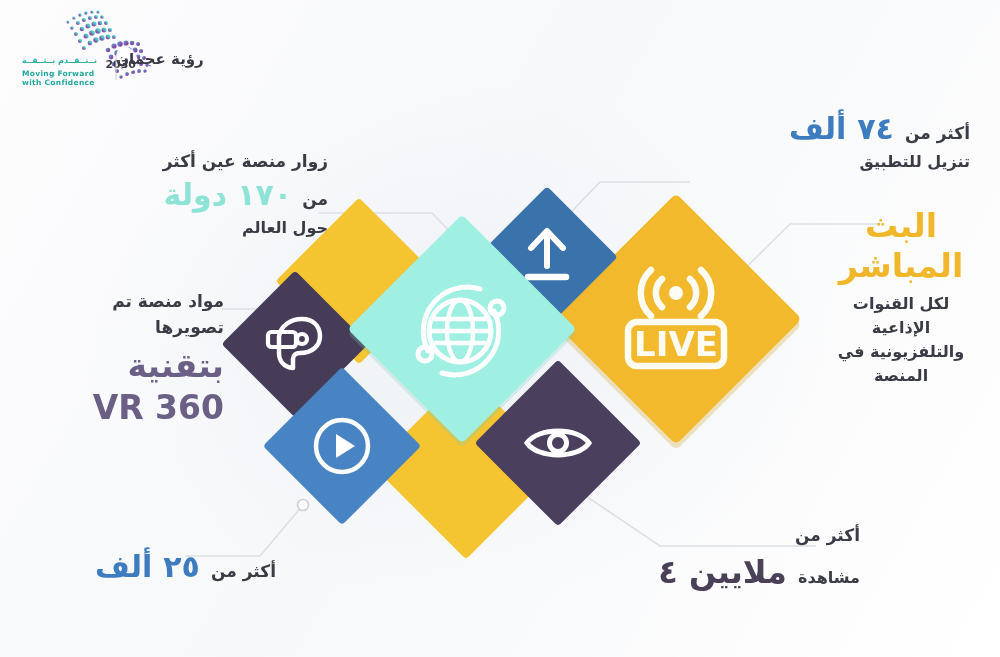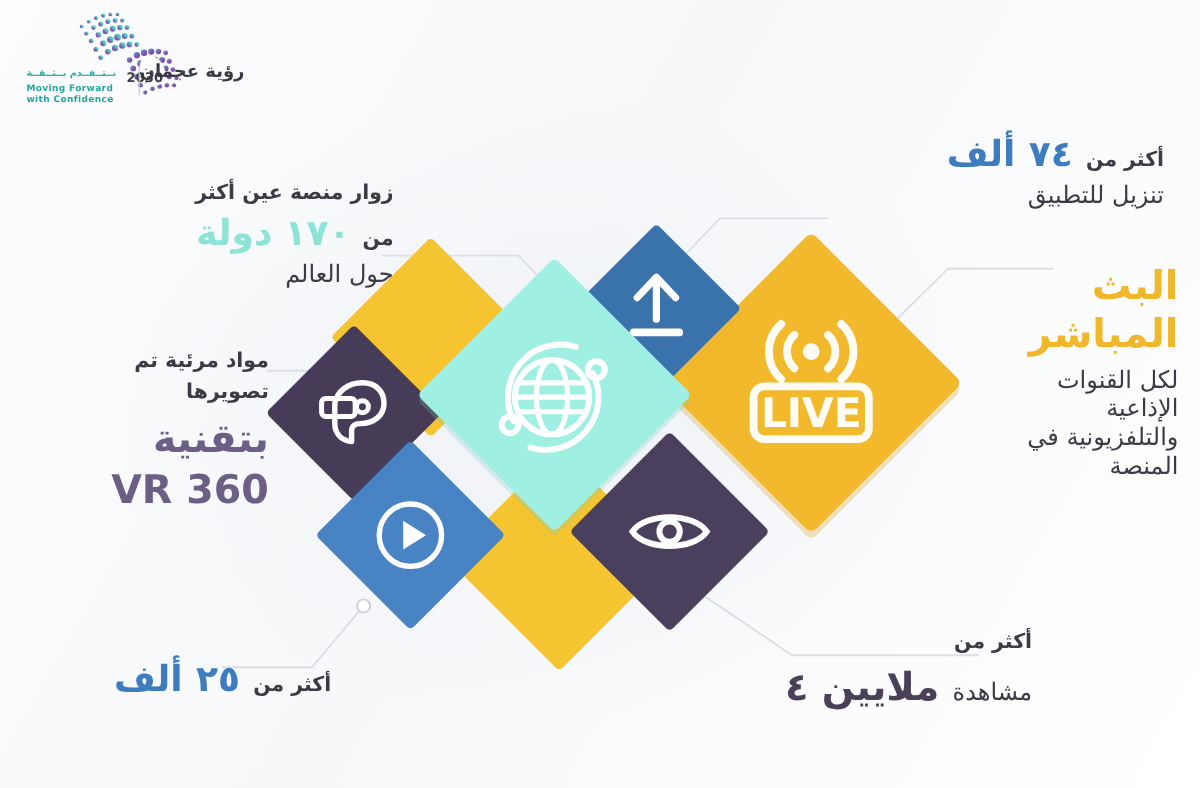--- a/index.html
+++ b/index.html
@@ -39,21 +39,21 @@
   .dia .ico{transform:rotate(-45deg);display:block;}
 
   
   .conn{position:absolute;left:0;top:0;width:1000px;height:657px;pointer-events:none;}
 
   
   .tblock{position:absolute;direction:rtl;}
   .ar{font-family:"DejaVu Sans","Liberation Sans",sans-serif;}
   .line{display:block;white-space:nowrap;}
   .sm{font-size:17px;color:#3b3b46;line-height:26px;font-weight:600;}
-  .sm2{font-size:20px;color:#3b3b46;line-height:24px;font-weight:400;}
+  .sm2{font-size:16px;color:#3b3b46;line-height:24px;font-weight:700;}
   .big{font-size:30px;font-weight:bold;line-height:38px;}
   .big2{font-size:33px;font-weight:bold;line-height:40px;}
   .huge{font-size:32px;font-weight:bold;line-height:40px;}
   .t-blue{color:#3e7cc0;}
   .t-teal{color:#8de3d5;margin-left:25px;}
   .t-purple{color:#6b5f86;}
   .t-dpurple{color:#4a4058;}
   .t-gold{color:#f0b72b;}
   .t-dark{color:#3b3b46;}
   .ltr{direction:ltr;display:inline-block;}
@@ -270,21 +270,21 @@
     <span class="line sm t-dark">زوار منصة عين أكثر</span>
     <span class="line" style="margin-top:2px;">
       <span class="sm t-dark">من</span>
       <span class="big t-teal" style="margin:0 5px;">١٧٠</span>
       <span class="big t-teal">دولة</span>
     </span>
     <span class="line sm2 t-dark" style="margin-top:2px;">حول العالم</span>
   </div>
 
   <div class="tblock ar" style="left:46px;top:288px;text-align:right;width:178px;">
-    <span class="line sm t-dark">مواد مرئية تم</span>
+    <span class="line sm t-dark">مواد منصة تم</span>
     <span class="line sm t-dark">تصويرها</span>
     <span class="line big2 t-purple" style="margin-top:6px;">بتقنية</span>
     <span class="line big2 t-purple ltr" style="margin-top:2px;text-align:right;width:100%;">VR 360</span>
   </div>
 
   <div class="tblock ar" style="left:26px;top:548px;text-align:right;width:250px;">
     <span class="line">
       <span class="sm t-dark">أكثر من</span>
       <span class="big t-blue" style="margin:0 6px;">٢٥</span>
       <span class="big t-blue">ألف</span>
@@ -293,21 +293,21 @@
 
   <div class="tblock ar" style="left:560px;top:522px;text-align:right;width:300px;">
     <span class="line sm t-dark" style="text-align:right;display:block;">أكثر من</span>
     <span class="line" style="margin-top:4px;display:block;text-align:right;">
       <span class="sm2 t-dark">مشاهدة</span>
       <span class="huge t-dpurple" style="margin:0 6px;">ملايين</span>
       <span class="huge t-dpurple">٤</span>
     </span>
   </div>
 
-  <div class="tblock ar" style="right:18px;top:218px;text-align:right;width:162px;">
+  <div class="tblock ar" style="right:18px;top:206px;text-align:center;width:162px;">
     <span class="line big2 t-gold">البث</span>
     <span class="line big2 t-gold">المباشر</span>
     <span class="line sm2 t-dark" style="margin-top:6px;">لكل القنوات</span>
     <span class="line sm2 t-dark">الإذاعية</span>
     <span class="line sm2 t-dark">والتلفزيونية في</span>
     <span class="line sm2 t-dark">المنصة</span>
   </div>
 
 </div>
 

